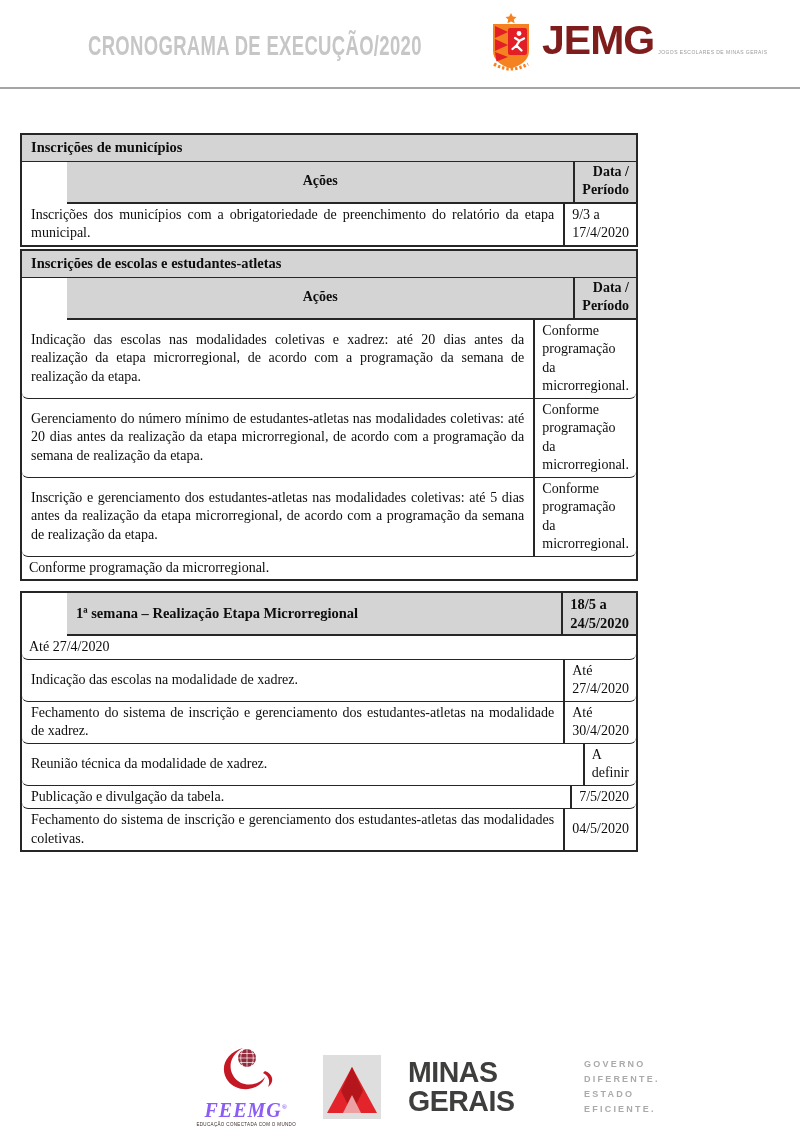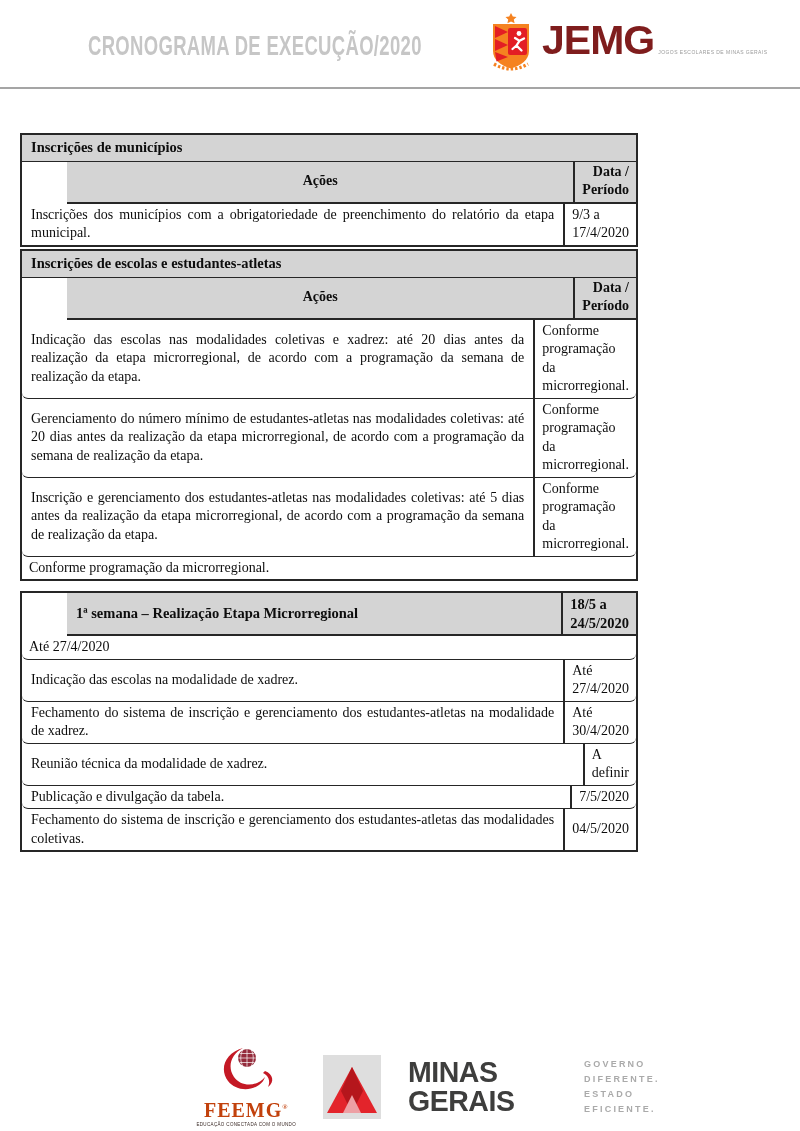--- a/index.html
+++ b/index.html
@@ -38,21 +38,21 @@
   .t-head .c-d > span { text-align:right; }
   .t-titlerow .c-a { padding:3px 9px 4px; }
   .t-titlerow .c-a > span, .t-titlerow .c-d > span { text-align:left; }
   .align-top .t-row .c-d { align-items:flex-start; }
 
   
   .footer { position:absolute; top:1047px; left:56px; width:744px; display:flex; justify-content:center;
             align-items:center; gap:27px; font-family:"Liberation Sans",sans-serif; }
   .feemg { display:flex; flex-direction:column; align-items:center; }
   .feemg-name { font-family:"Liberation Serif",serif; font-weight:bold; font-size:20px; line-height:20px;
-                letter-spacing:1px; color:#c2410c; }
+                letter-spacing:1px; color:#8b5cf6;font-style:italic; }
   .feemg-name sup { font-size:7px; }
   .feemg-tag { font-size:4.5px; color:#3a2a26; letter-spacing:0.35px; margin-top:2px; white-space:nowrap; }
   .mg-square { width:58px; height:64px; background:#dedede; display:flex; align-items:flex-end; justify-content:center; }
   .mg-name { font-weight:900; font-size:30px; line-height:28.5px; color:#3e3e3d; letter-spacing:-0.5px;
              transform:scaleX(0.95); transform-origin:left center; }
   .mg-tag { font-size:9px; color:#aaaaaa; letter-spacing:2.2px; line-height:15px; font-weight:bold;margin-left:37px; }
 </style>
 </head>
 <body>
 

